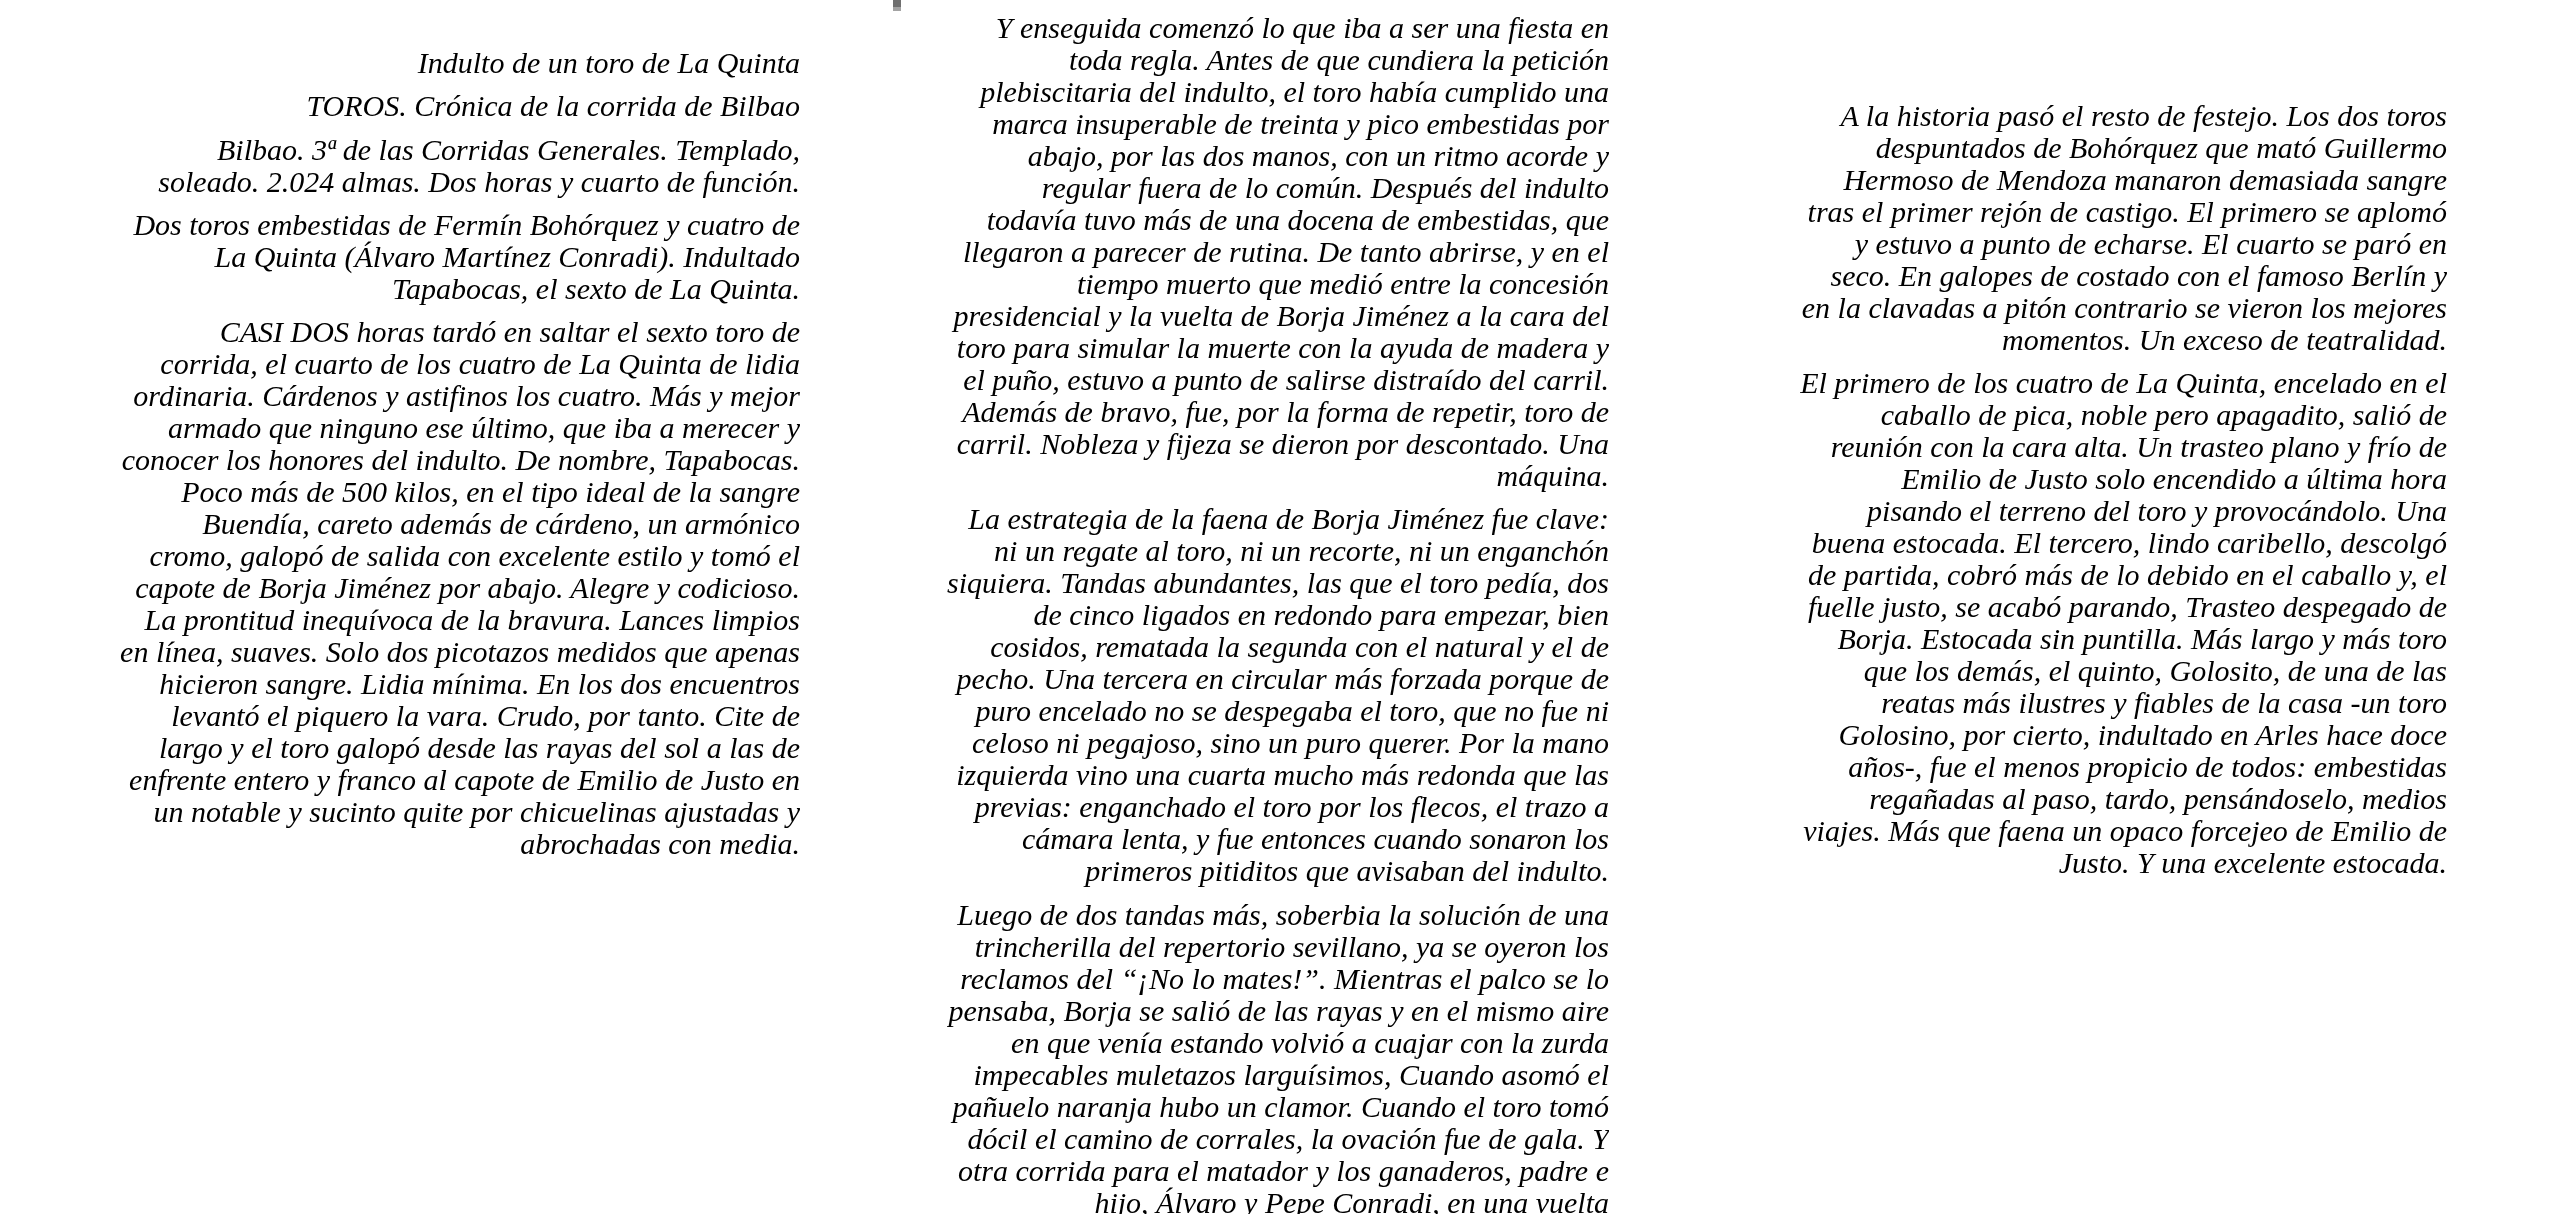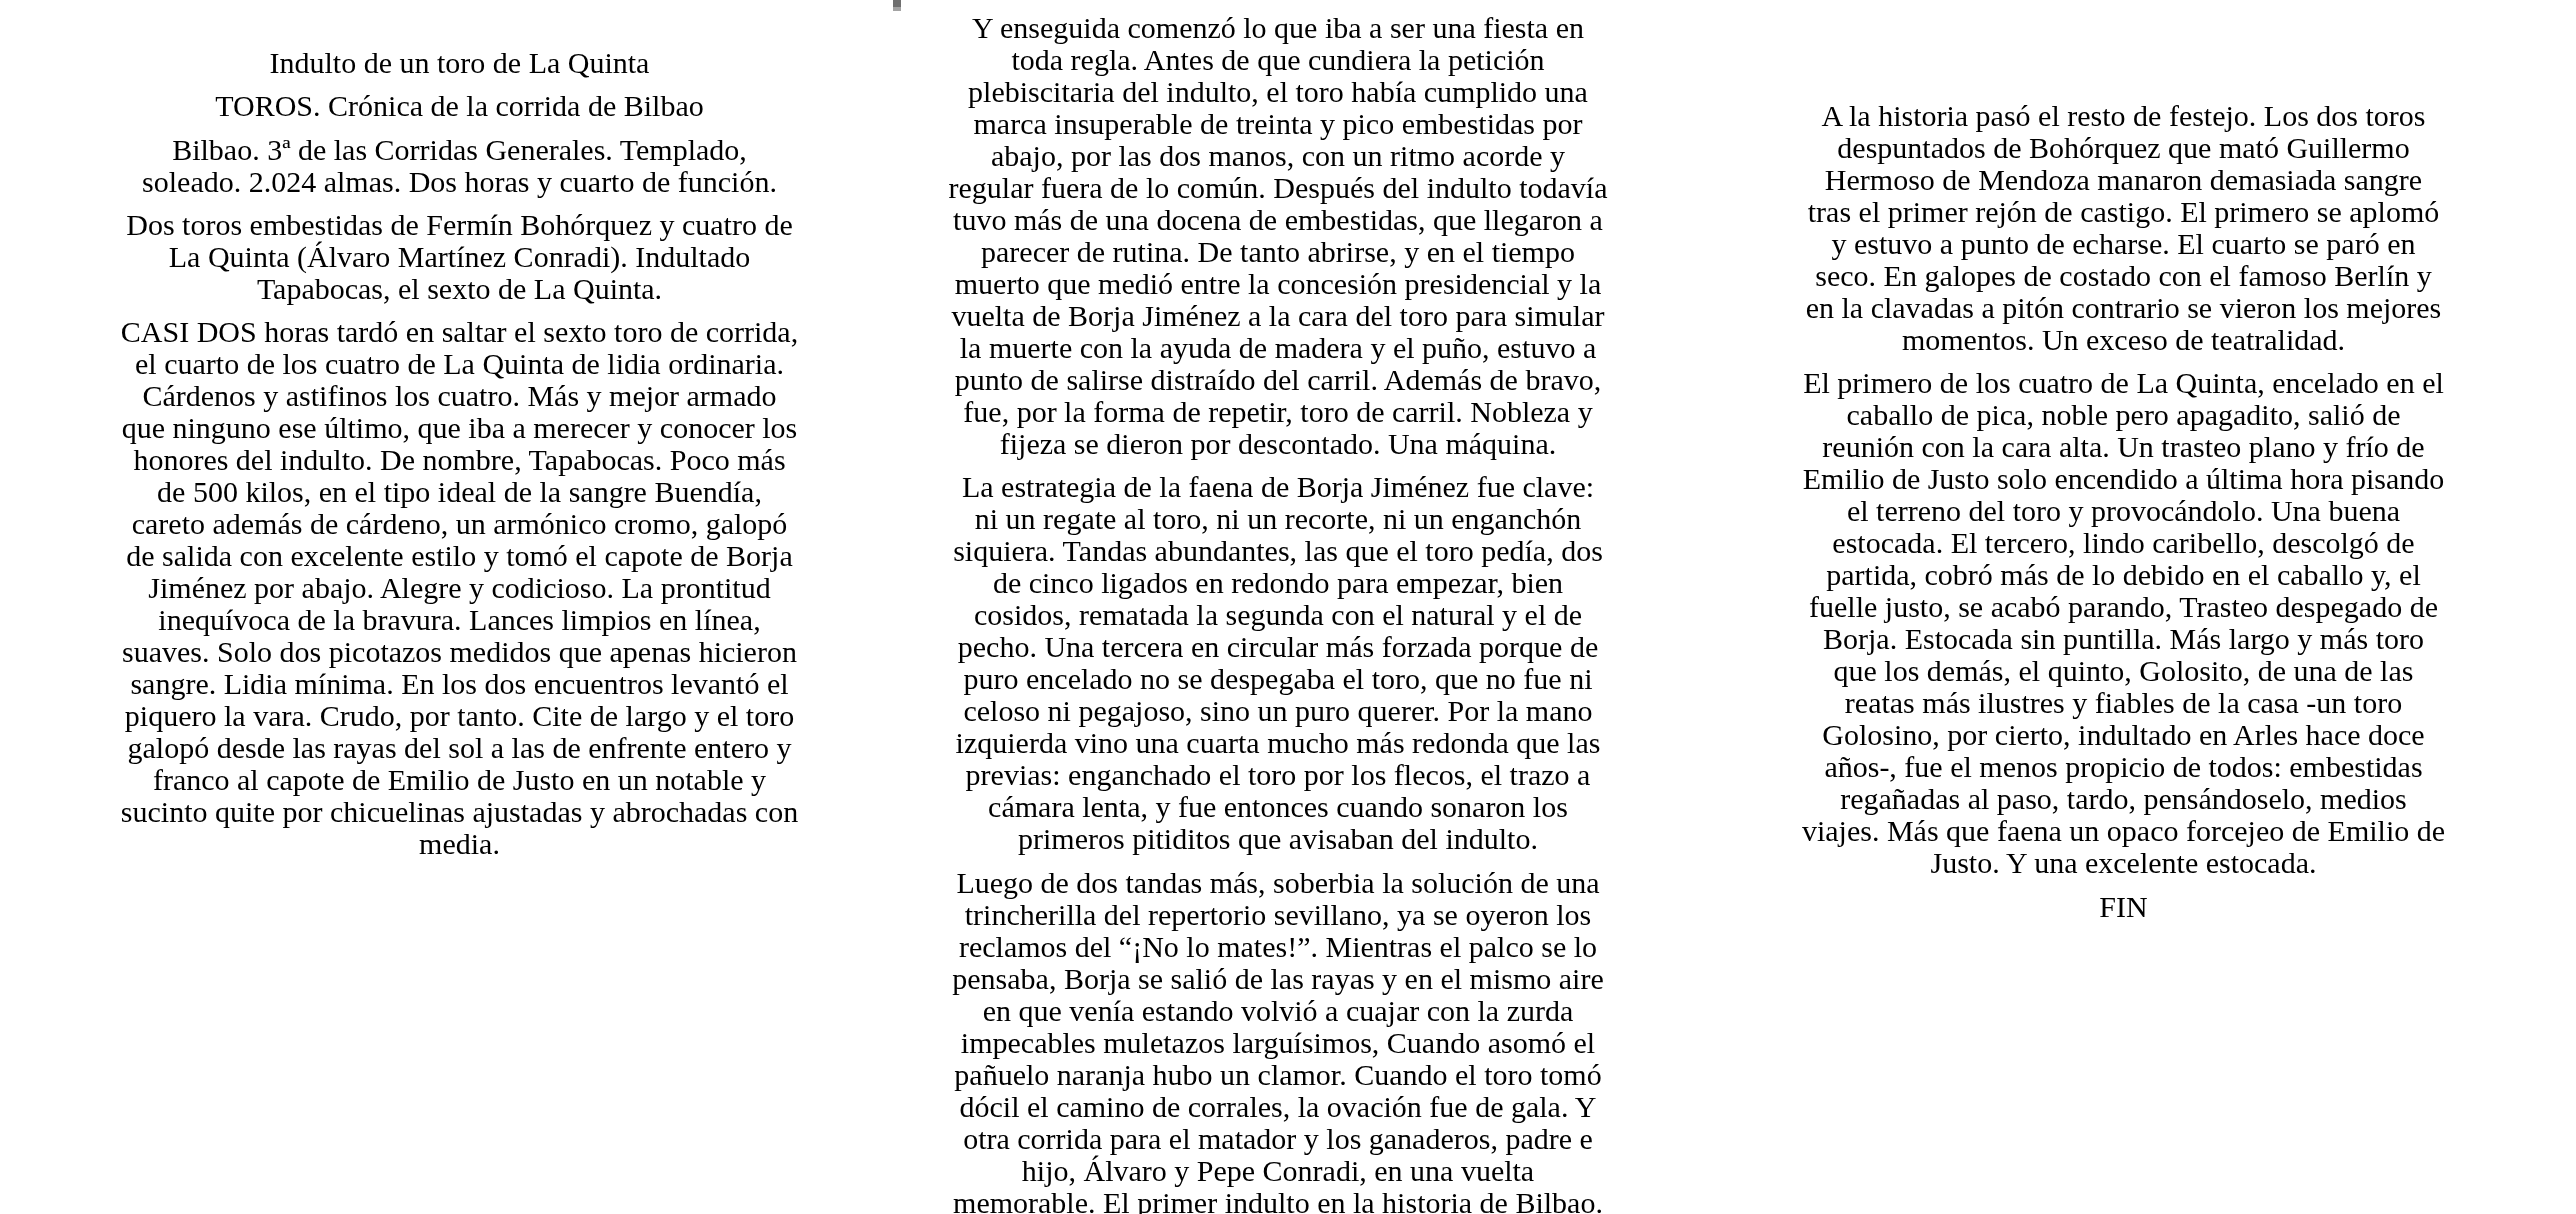--- a/index.html
+++ b/index.html
@@ -12,22 +12,23 @@
     height: 1214px;
     background: #ffffff;
     overflow: hidden;
   }
   .text-column {
     position: absolute;
     color: #000000;
     font-family: "Liberation Serif", "DejaVu Serif", serif;
     font-size: 30px;
     line-height: 32px;
-    text-align: center;
+    text-align: right;
     overflow: hidden;
+    font-style: italic;
   }
   .text-column p {
     margin: 0 0 11.3px 0;
     padding: 0;
   }
   #col-left {
     left: 119px;
     top: 47px;
     width: 681px;
     height: 1083px; 
@@ -66,16 +67,15 @@
       <p>CASI DOS horas tardó en saltar el sexto toro de corrida, el cuarto de los cuatro de La Quinta de lidia ordinaria. Cárdenos y astifinos los cuatro. Más y mejor armado que ninguno ese último, que iba a merecer y conocer los honores del indulto. De nombre, Tapabocas. Poco más de 500 kilos, en el tipo ideal de la sangre Buendía, careto además de cárdeno, un armónico cromo, galopó de salida con excelente estilo y tomó el capote de Borja Jiménez por abajo. Alegre y codicioso. La prontitud inequívoca de la bravura. Lances limpios en línea, suaves. Solo dos picotazos medidos que apenas hicieron sangre. Lidia mínima. En los dos encuentros levantó el piquero la vara. Crudo, por tanto. Cite de largo y el toro galopó desde las rayas del sol a las de enfrente entero y franco al capote de Emilio de  Justo en un notable y sucinto quite por chicuelinas ajustadas y abrochadas con media.</p>
     </div>
   <div id="col-middle" class="text-column">
       <p>Y enseguida comenzó lo que iba a ser una fiesta en toda regla. Antes de que cundiera la petición plebiscitaria del indulto, el toro había cumplido una marca insuperable de treinta y pico embestidas por abajo, por las dos manos, con un ritmo acorde y regular fuera de lo común. Después del indulto todavía tuvo más de una docena de embestidas, que llegaron a parecer de rutina. De tanto abrirse, y en el tiempo muerto que medió entre la concesión presidencial y la vuelta de Borja Jiménez a la cara del toro para simular la muerte con la ayuda de madera y el puño, estuvo a punto de salirse distraído del carril. Además de bravo, fue, por la forma de repetir, toro de carril. Nobleza y fijeza se dieron por descontado. Una máquina.</p>
       <p>La estrategia de la faena de Borja Jiménez fue clave: ni un regate al toro, ni un recorte, ni un enganchón siquiera. Tandas abundantes, las que el toro pedía, dos de cinco ligados en redondo para empezar, bien cosidos, rematada la segunda con el natural y el de pecho. Una tercera en circular más forzada porque de puro encelado no se despegaba el toro, que no fue ni celoso ni pegajoso, sino un puro querer. Por la mano izquierda vino una cuarta mucho más redonda que las previas: enganchado el toro por los flecos, el trazo a cámara lenta, y fue entonces cuando sonaron los primeros pitiditos que avisaban del indulto.</p>
       <p>Luego de dos tandas más, soberbia la solución de una trincherilla del repertorio sevillano, ya se oyeron los reclamos del “¡No lo mates!”. Mientras el palco se lo pensaba, Borja se salió de las rayas y en el mismo aire en que venía estando volvió a cuajar con la zurda impecables muletazos larguísimos, Cuando asomó el pañuelo naranja hubo un clamor. Cuando el toro tomó dócil el camino de corrales, la ovación fue de gala. Y otra corrida para el matador y los ganaderos, padre e hijo, Álvaro y Pepe Conradi, en una vuelta memorable. El primer indulto en la historia de Bilbao.</p>
     </div>
   <div id="col-right" class="text-column">
       <p>A la historia pasó el resto de festejo. Los dos toros despuntados de Bohórquez que mató Guillermo Hermoso de Mendoza manaron demasiada sangre tras el primer rejón de castigo. El primero se aplomó y estuvo a punto de echarse. El cuarto se paró en seco. En galopes de costado con el famoso Berlín y en la clavadas a pitón contrario se vieron los mejores momentos. Un exceso de teatralidad.</p>
       <p>El primero de los cuatro de La Quinta, encelado en el caballo de pica, noble pero apagadito, salió de reunión con la cara alta. Un trasteo plano y frío de Emilio de Justo solo encendido a última hora pisando el terreno del toro y provocándolo. Una buena estocada. El tercero, lindo caribello, descolgó de partida, cobró más de lo debido en el caballo y, el fuelle justo, se acabó parando, Trasteo despegado de Borja. Estocada sin puntilla. Más largo y más toro que los demás, el quinto, Golosito, de una de las reatas más ilustres y fiables de la casa -un toro Golosino, por cierto, indultado en Arles hace doce años-, fue el menos propicio de todos: embestidas regañadas al paso, tardo, pensándoselo, medios viajes. Más que faena un opaco forcejeo de Emilio de Justo. Y una excelente estocada.</p>
-      <p>FIN</p>
     </div>
 </div>
 
 
 </body></html>

